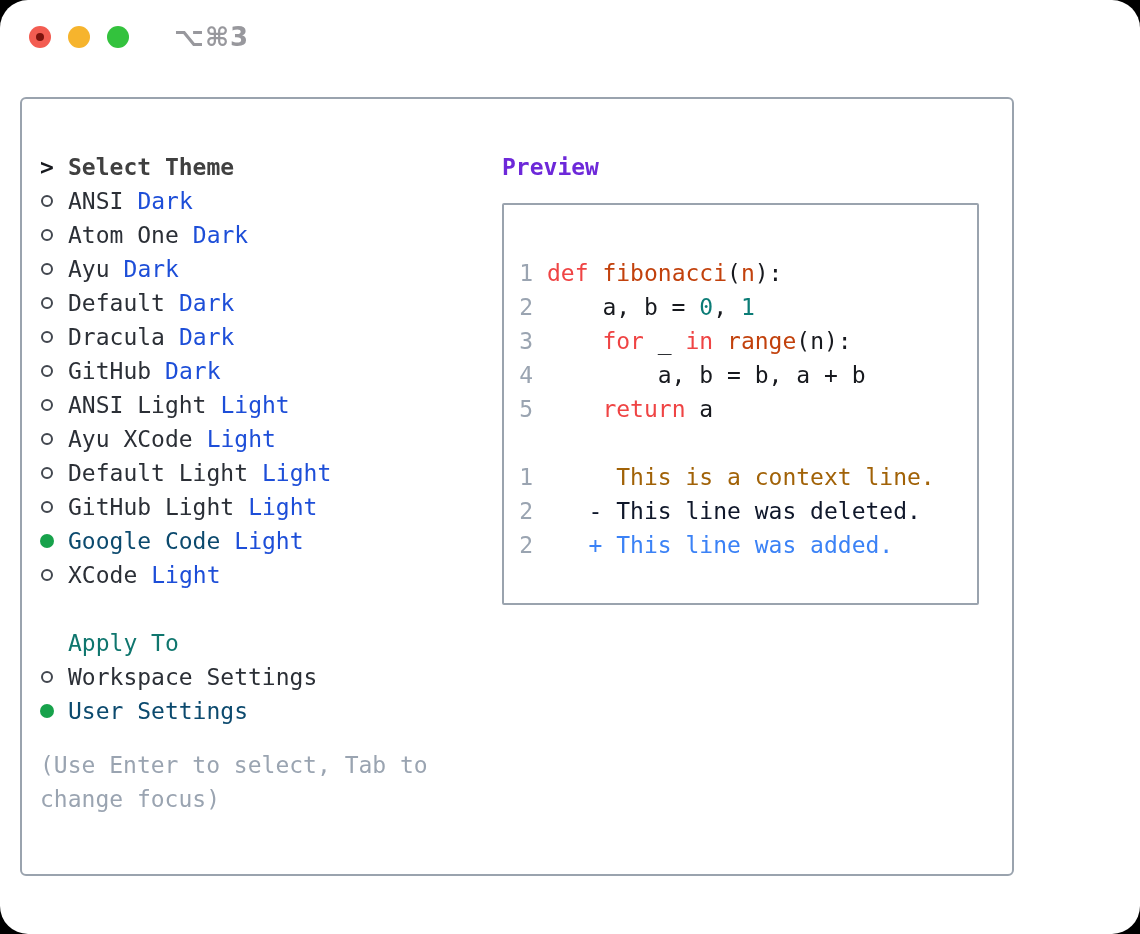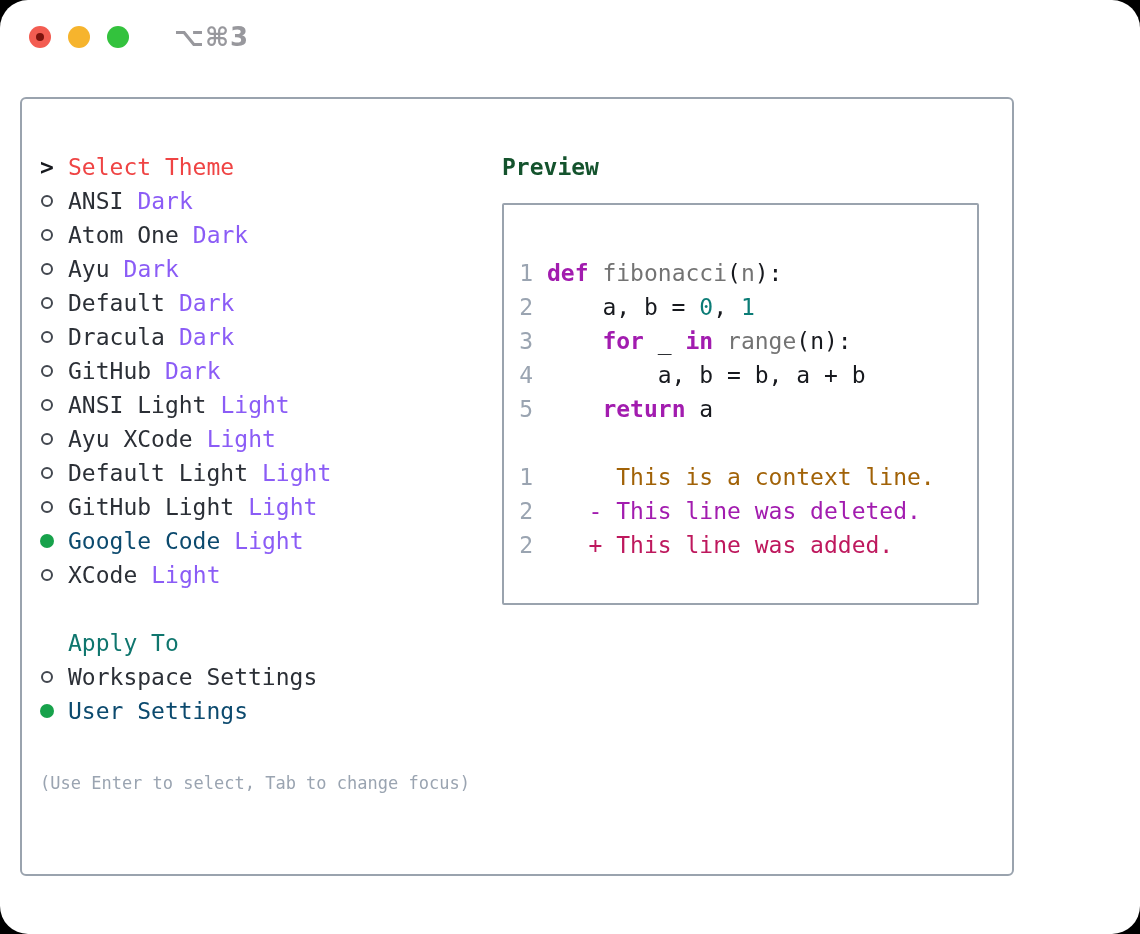--- a/index.html
+++ b/index.html
@@ -21,41 +21,41 @@
   
   .panel { position:absolute; left:20px; top:97px; width:994px; height:779px;
            border:2px solid #9aa3ae; border-radius:6px; box-sizing:border-box; background:#fff; }
   .left-col  { position:absolute; left:18px; top:51px; width:440px; }
   .right-col { position:absolute; left:480px; top:51px; width:500px; }
   .row { height:34px; display:flex; align-items:center; font-size:23px; white-space:pre; }
   .bullet-col { width:28px; flex:0 0 28px; display:flex; align-items:center; }
   .caret { font-weight:bold; color:#17191e; }
   .ring { width:12px; height:12px; border:2.5px solid #42474f; border-radius:50%; box-sizing:border-box; margin-left:1px; }
   .dot  { width:14px; height:14px; border-radius:50%; background:#17a24b; }
-  .hdr  { font-weight:normal; color:#ef4444; }
+  .hdr  { font-weight:bold; color:#404040; }
   .label { color:#2b2f36; }
   .label.selected { color:#0c4a6e; }
-  .suffix { color:#8b5cf6; margin-left:14px; }
+  .suffix { color:#1d4ed8; margin-left:14px; }
   .gap { height:34px; }
   .subhdr { color:#0f766e; }
-  .hint { margin-top:38px; width:430px; font-size:17px; line-height:34px; color:#9aa4b1; }
+  .hint { margin-top:20px; width:430px; font-size:23px; line-height:34px; color:#9aa4b1; }
   
-  .preview-hdr { height:34px; display:flex; align-items:center; font-size:23px; font-weight:bold; color:#14532d; }
+  .preview-hdr { height:34px; display:flex; align-items:center; font-size:23px; font-weight:bold; color:#6d28d9; }
   .preview-box { margin-top:19px; width:477px; height:402px; box-sizing:border-box;
                  border:2px solid #9aa3ae; border-radius:2px; background:#fff;
                  padding:51px 0 0 14px; overflow:hidden; }
   .code-row { height:34px; display:flex; align-items:center; font-size:23px; white-space:pre; }
   .lnum { flex:0 0 15px; text-align:right; margin-right:14px; color:#9aa4b1; }
-  .tok-kw  { color:#a21caf;font-weight:bold; }
-  .tok-ty  { color:#737373; }
+  .tok-kw  { color:#ef4444; }
+  .tok-ty  { color:#c2410c; }
   .tok-lit { color:#0b7c76; }
   .tok-pl  { color:#17191e; }
   .tok-ctx { color:#a16207; }
-  .tok-del { color:#a21caf; }
-  .tok-add { color:#be185d; }
+  .tok-del { color:#0f172a; }
+  .tok-add { color:#3b82f6; }
 </style>
 </head>
 <body>
 
 <div class="window">
 
   <div class="titlebar">
     <div class="lights">
       <div class="light red"></div>
       <div class="light yellow"></div>

